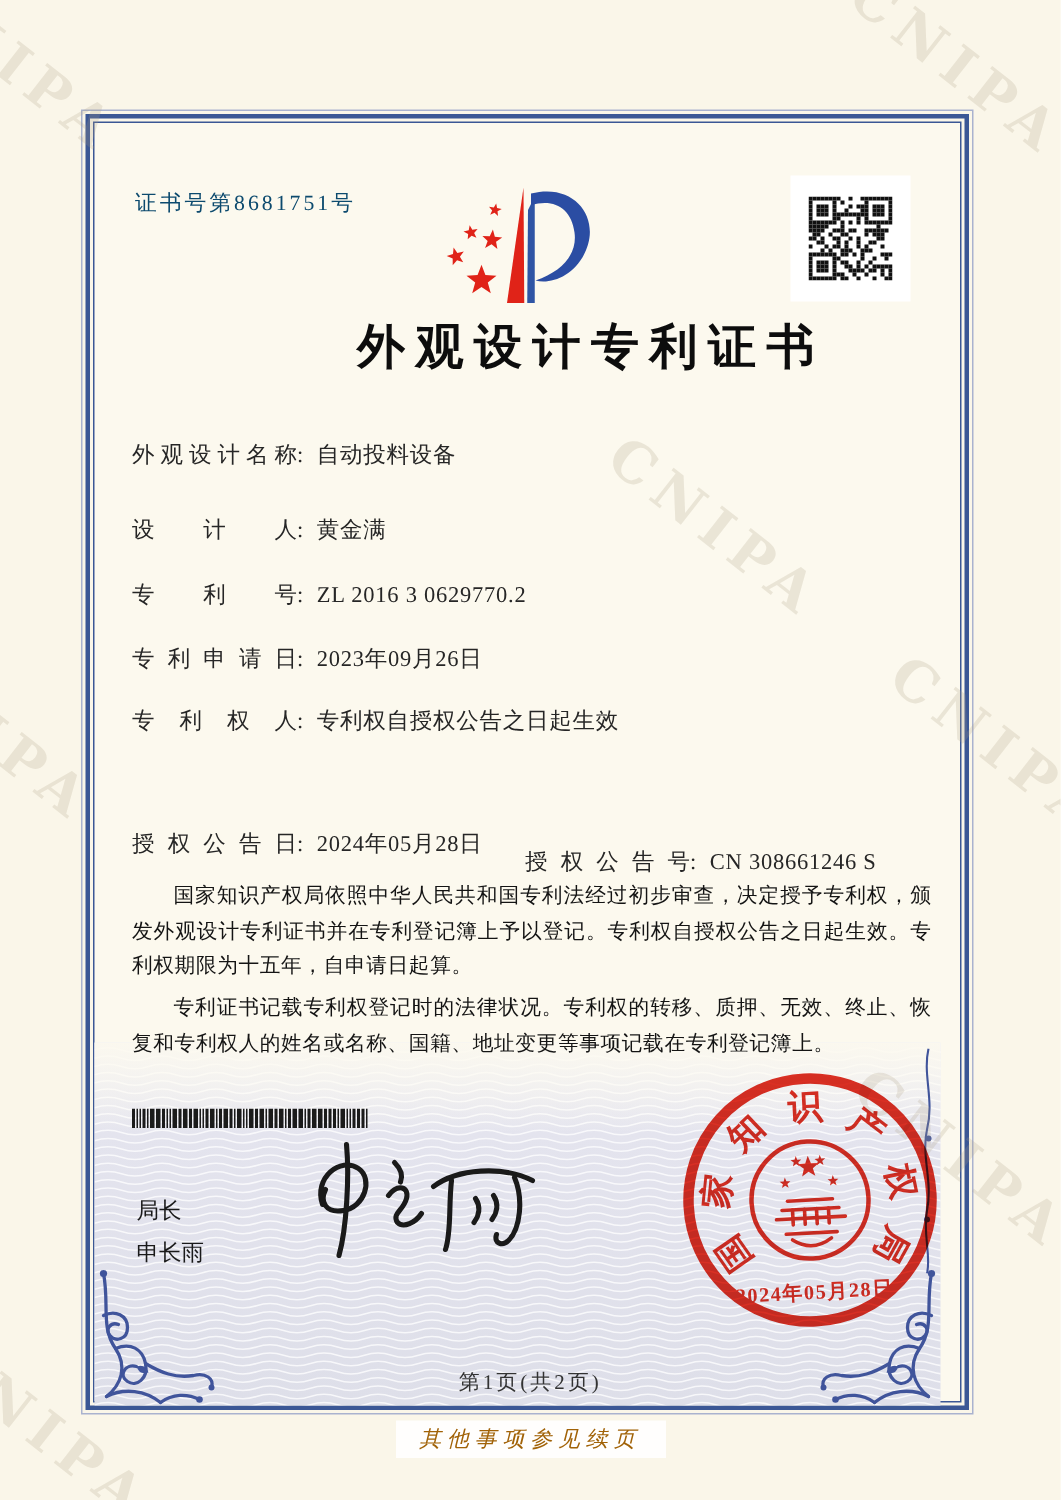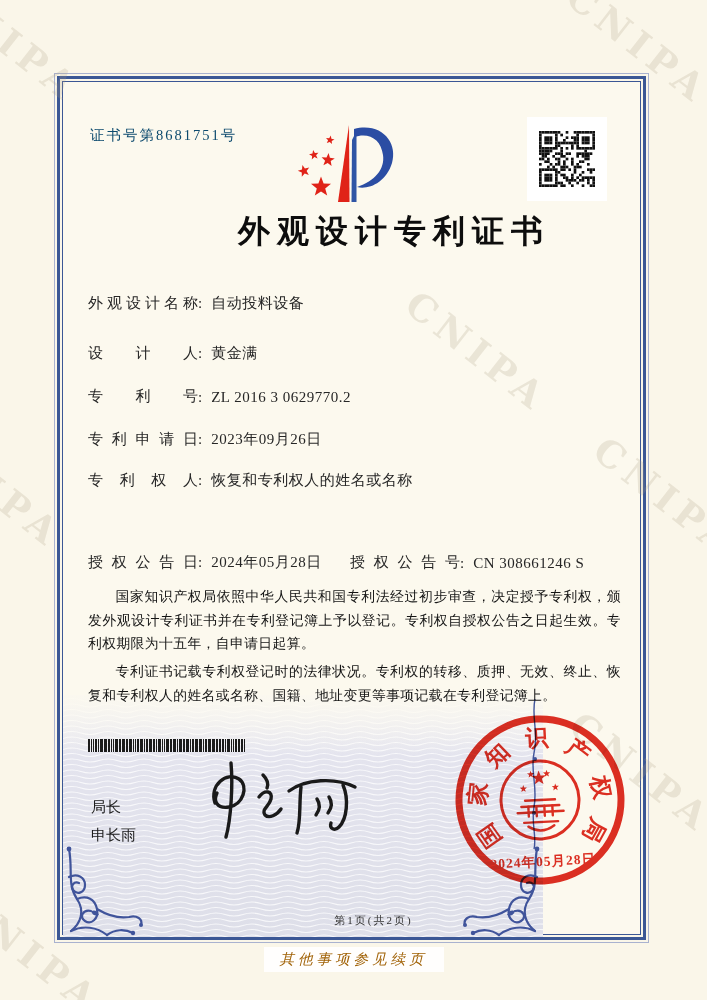--- a/index.html
+++ b/index.html
@@ -26,28 +26,28 @@
   .qrbox{position:absolute;left:527px;top:117px;width:80px;height:84px;background:#fff;z-index:4;}
   .qrbox svg{position:absolute;left:12px;top:14px;}
 
   .title{position:absolute;left:57px;top:210px;width:674px;text-align:center;z-index:4;
          font-size:32px;font-weight:700;letter-spacing:7px;color:#0d0d0d;}
 
   .row{position:absolute;left:88px;width:545px;z-index:4;font-size:15px;color:#262626;white-space:nowrap;}
   .flabel{display:inline-block;width:110px;text-align:justify;text-align-last:justify;vertical-align:bottom;}
   .colon{display:inline-block;margin-right:9px;}
   .fvalue{letter-spacing:0.5px;}
-  .pair2{position:absolute;left:262px;top:0;}
+  .pair2{position:absolute;left:262px;top:12px;}
 
   .legal{position:absolute;left:88px;top:585px;width:533px;z-index:4;font-size:13.8px;
          line-height:1.72;color:#141414;text-align:justify;}
   .legal p{margin:0 0 4px 0;text-indent:2em;letter-spacing:0.4px;}
 
   
-  .wavy{position:absolute;left:63px;top:695px;width:480px;height:242px;z-index:2;
+  .wavy{position:absolute;left:63px;top:695px;width:564px;height:242px;z-index:2;
         background:linear-gradient(180deg,#F1F1F6 0%,#E4E4EE 25%,#DEDFE9 100%);overflow:hidden;}
   .wavy .fade{position:absolute;left:0;top:0;width:100%;height:60px;
         background:linear-gradient(180deg,rgba(252,249,238,0.9),rgba(252,249,238,0));}
   .waves{position:absolute;left:0;top:0;}
   .orn{position:absolute;bottom:0;}
   .orn-left{left:0;}
   .orn-right{right:0;transform:scaleX(-1);}
   .vine{position:absolute;right:2px;top:4px;}
 
   .barcode{position:absolute;left:25px;top:44px;}
@@ -55,21 +55,21 @@
         font-size:15px;font-weight:500;color:#1a1a1a;}
   .signer-name{position:absolute;left:28px;top:131px;font-family:"Liberation Sans","DejaVu Sans",sans-serif;
         font-size:15px;font-weight:500;color:#1a1a1a;}
   .signature{position:absolute;left:130px;top:62px;}
 
   .seal{position:absolute;left:451px;top:711px;z-index:6;mix-blend-mode:multiply;
         transform:rotate(-3deg);opacity:0.95;}
   .seal text{font-family:"Liberation Serif","DejaVu Serif",serif;}
 
   .pagenum{position:absolute;left:63px;top:913px;width:581px;text-align:center;z-index:4;
-        font-size:11px;letter-spacing:2px;color:#333;padding-left:20px;}
+        font-size:14px;letter-spacing:2px;color:#333;}
   .contnote{position:absolute;left:0;top:947px;width:707px;text-align:center;z-index:4;}
   .contnote span{display:inline-block;background:rgba(255,255,255,0.9);padding:3px 16px;
         font-size:14.5px;font-style:italic;letter-spacing:4px;color:#a16207;}
 </style>
 </head>
 <body>
 
 <div class="page">
 
   <div class="wm" style="left:-45px;top:-28px;">CNIPA</div>
@@ -341,21 +341,21 @@
   <div class="row" style="top:294px;">
     <span class="flabel">外观设计名称</span><span class="colon">:</span><span class="fvalue">自动投料设备</span>
   </div>
   <div class="row" style="top:387px;">
     <span class="flabel">专利号</span><span class="colon">:</span><span class="fvalue">ZL 2016 3 0629770.2</span>
   </div>
   <div class="row" style="top:430px;">
     <span class="flabel">专利申请日</span><span class="colon">:</span><span class="fvalue">2023年09月26日</span>
   </div>
   <div class="row" style="top:471px;">
-    <span class="flabel">专利权人</span><span class="colon">:</span><span class="fvalue">恢复和专利权人的姓名或名称</span>
+    <span class="flabel">专利权人</span><span class="colon">:</span><span class="fvalue">专利权自授权公告之日起生效</span>
   </div>
   <div class="row" style="top:553px;">
     <span class="flabel">授权公告日</span><span class="colon">:</span><span class="fvalue">2024年05月28日</span>
     <span class="pair2">
       <span class="flabel">授权公告号</span><span class="colon">:</span><span class="fvalue">CN 308661246 S</span>
     </span>
   </div>
 
   <div class="legal">
     <p>国家知识产权局依照中华人民共和国专利法经过初步审查，决定授予专利权，颁发外观设计专利证书并在专利登记簿上予以登记。专利权自授权公告之日起生效。专利权期限为十五年，自申请日起算。</p>

